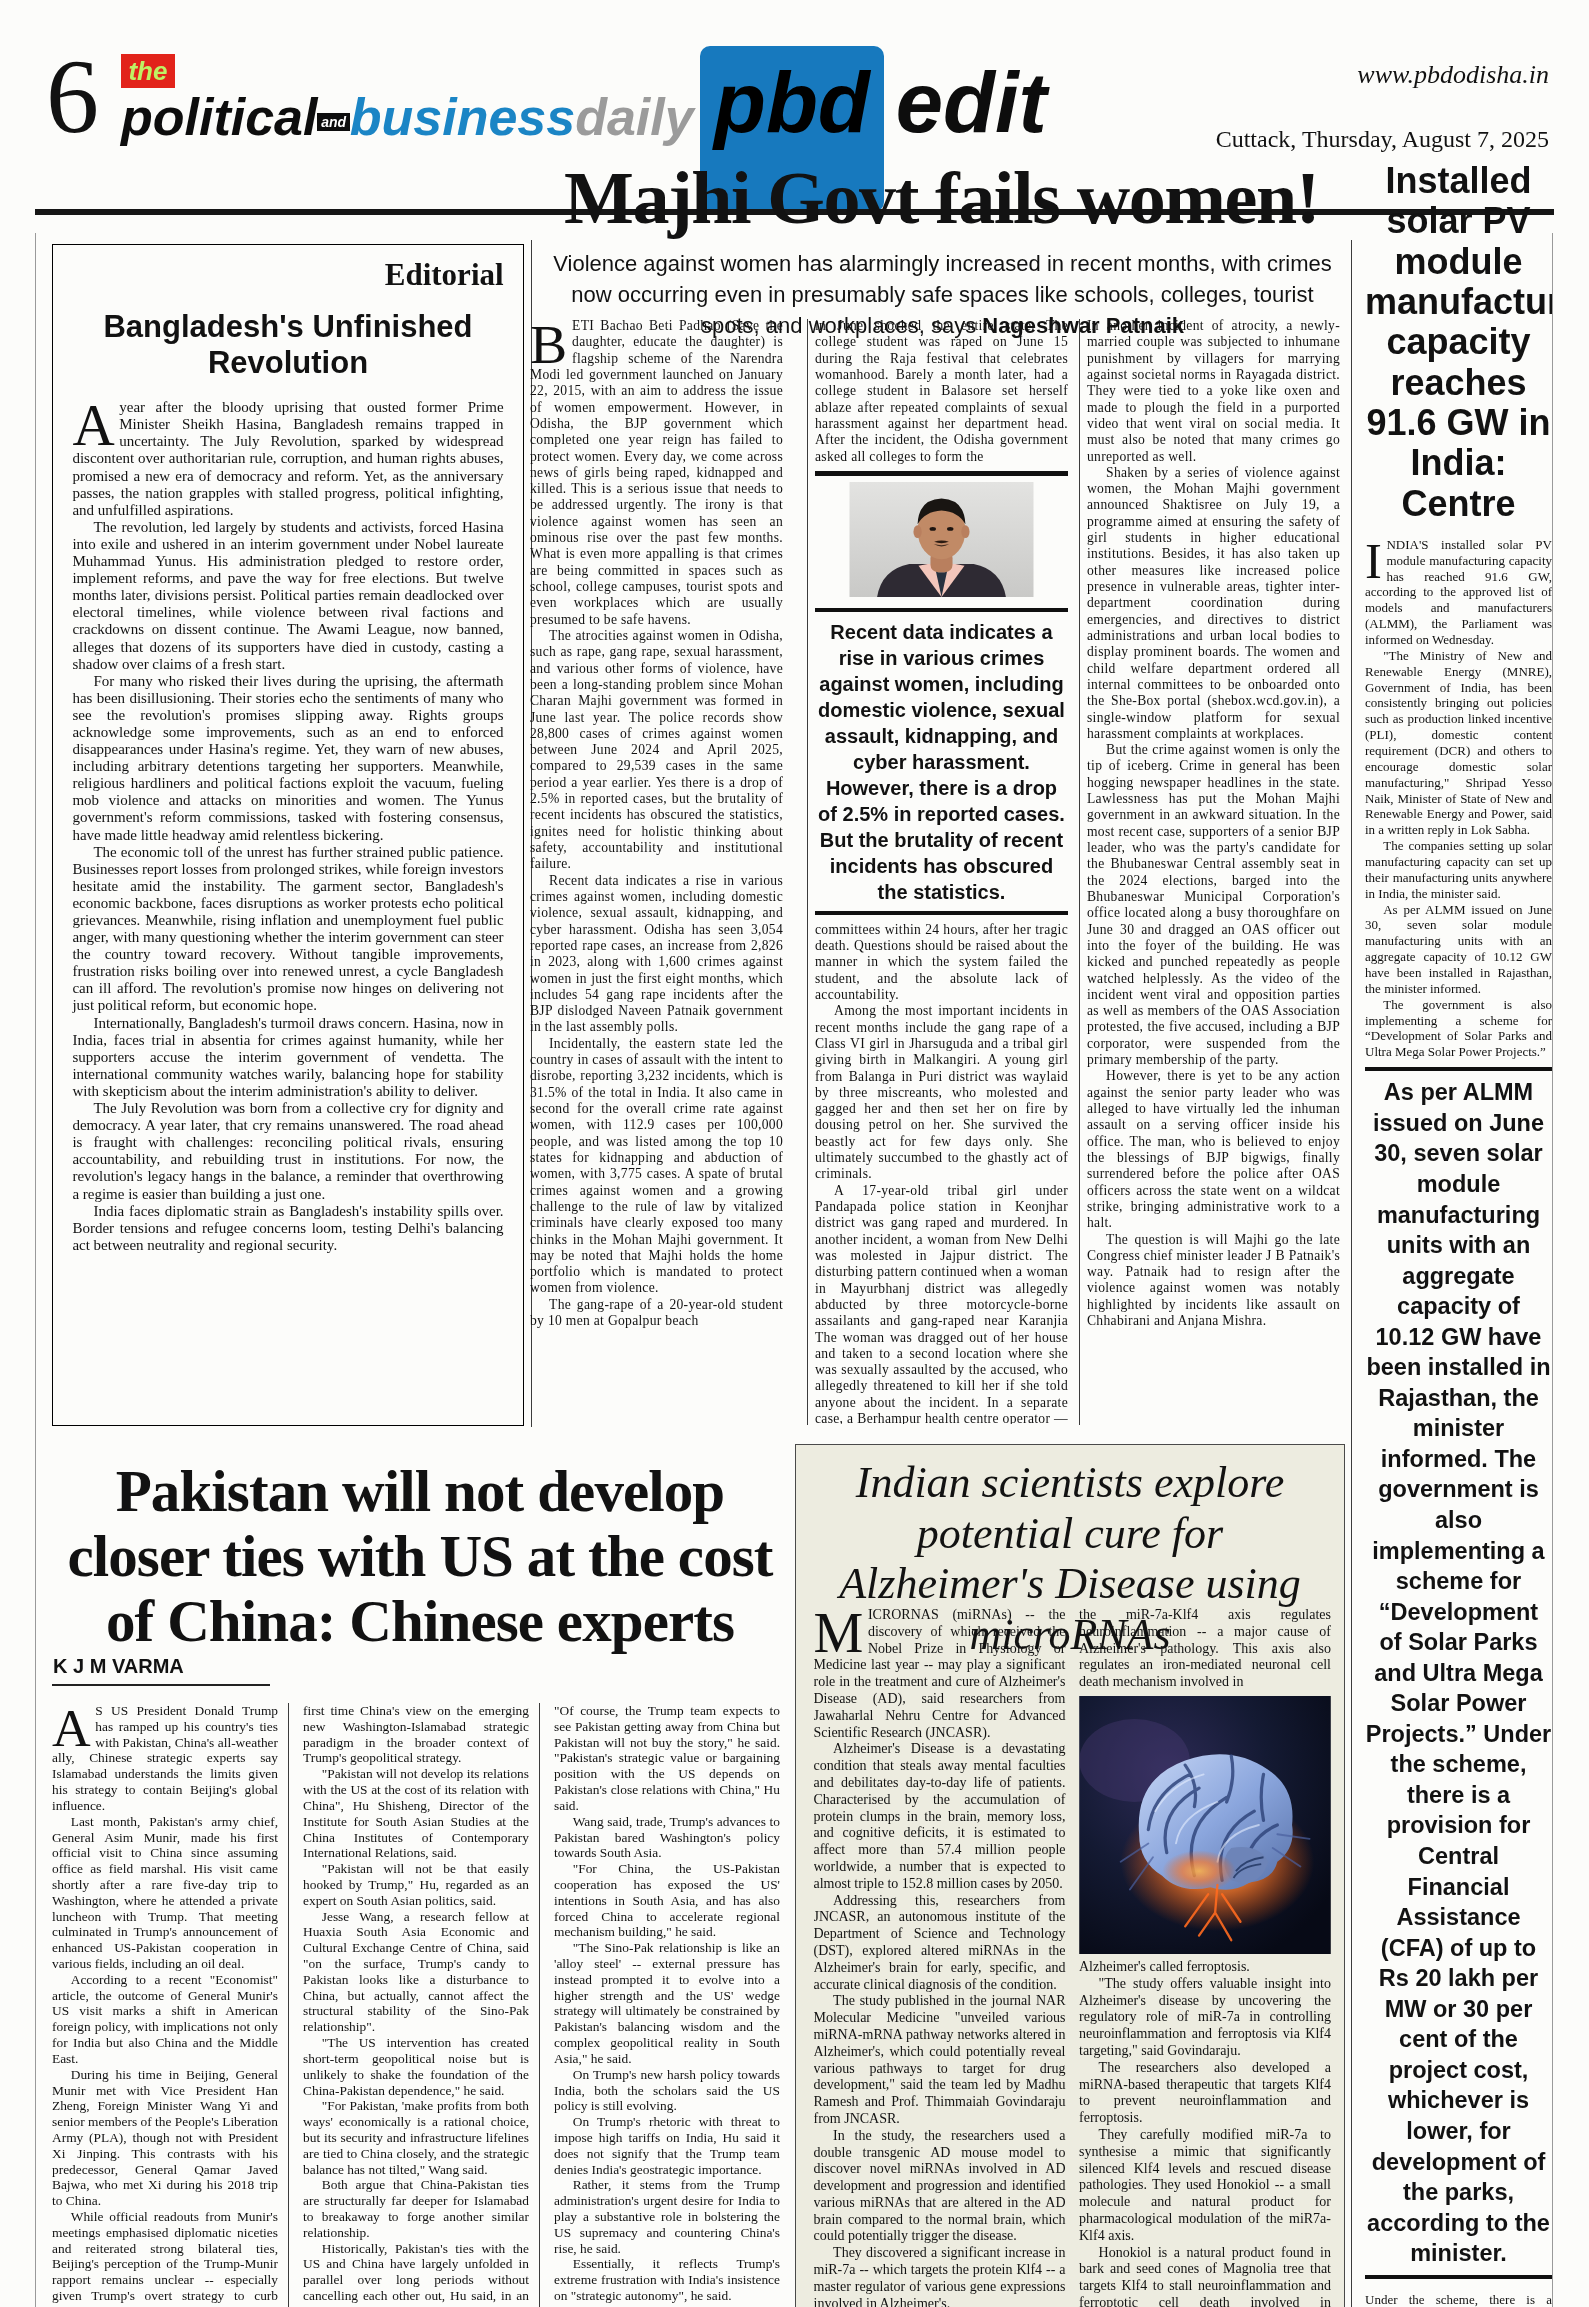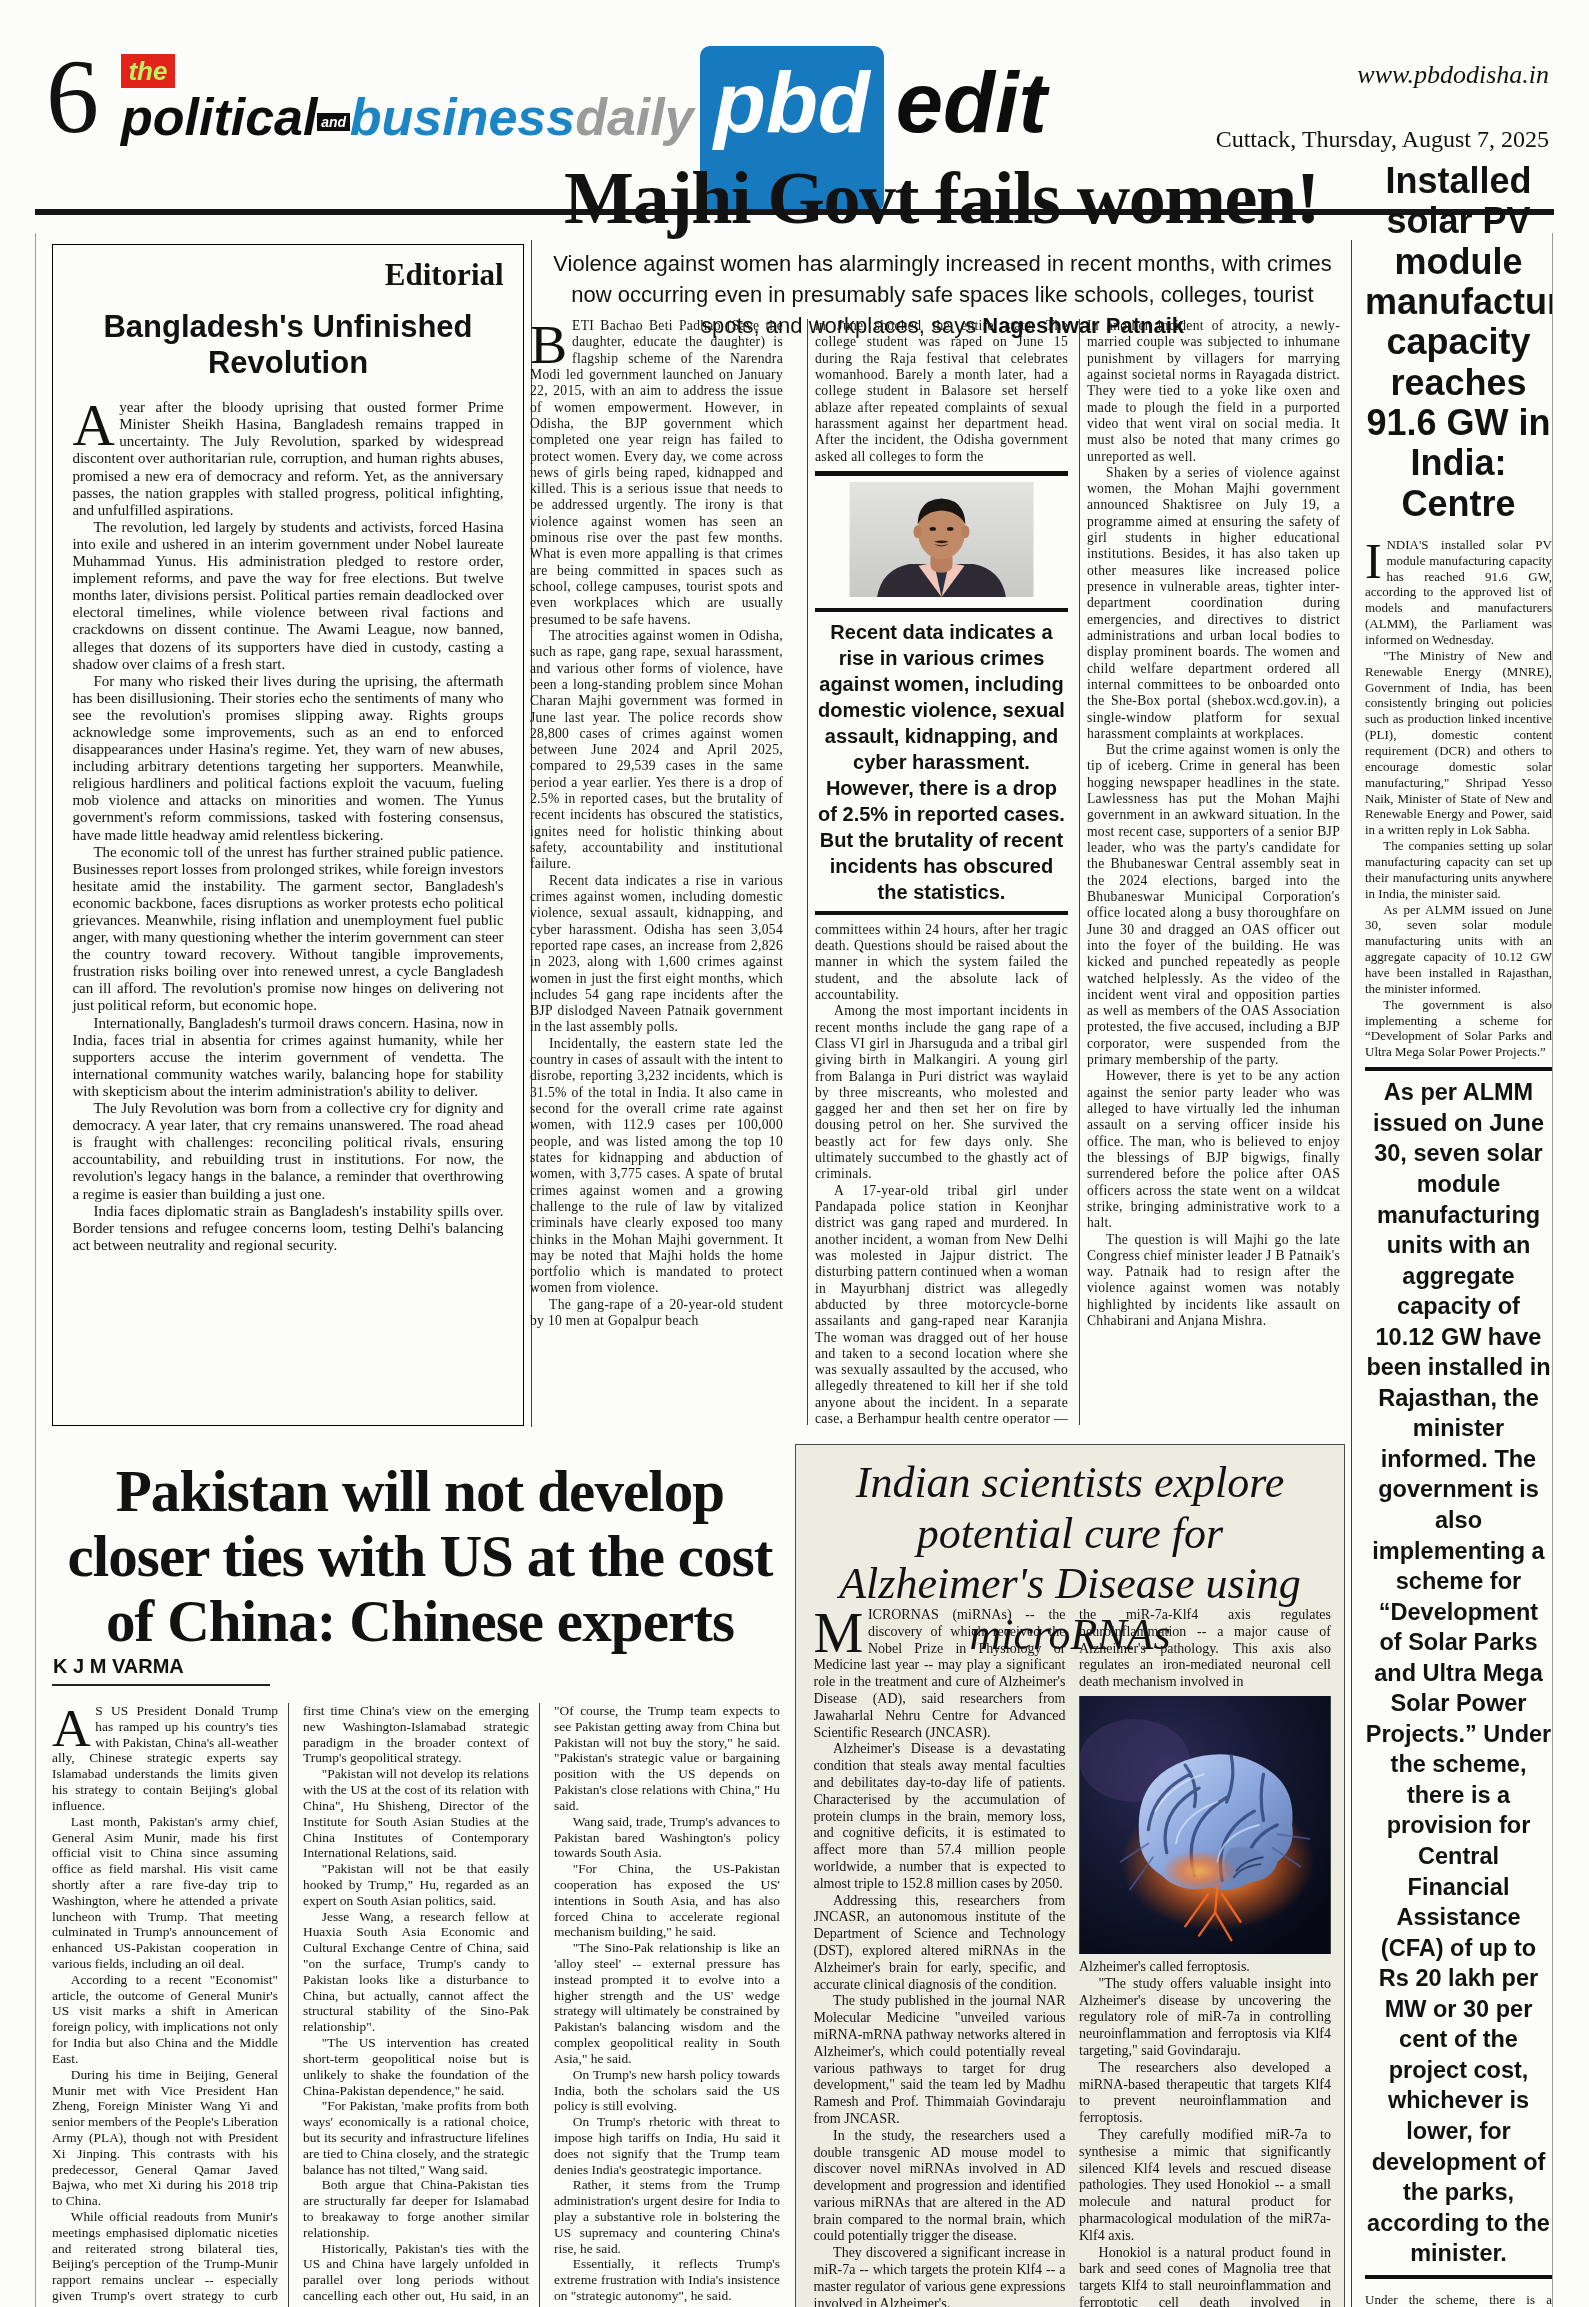--- a/index.html
+++ b/index.html
@@ -10,21 +10,21 @@
   .masthead{position:absolute;left:121px;top:54px;font-family:"Liberation Sans",sans-serif;
             font-style:italic;font-weight:800;line-height:1;}
   .the-box{display:inline-block;background:#e2231a;color:#bef264;font-size:26px;padding:3.7px 7.4px 4.6px;}
   .mast-row{margin-top:2.8px;white-space:nowrap;}
   .mast-political{color:#0d0d0d;font-size:52px;}
   .mast-and{display:inline-block;background:#0d0d0d;color:#fff;font-size:14px;padding:1.8px 3.7px;vertical-align:8.3px;}
   .mast-business{color:#1b85c5;font-size:52px;}
   .mast-daily{color:#9b9b9b;font-size:52px;}
   .pbdedit{position:absolute;left:700px;top:46px;font-family:"Liberation Sans",sans-serif;
            font-style:italic;font-weight:800;font-size:85px;line-height:1;display:flex;align-items:flex-start;gap:12px;}
-  .pbd-box{background:#1779be;color:#ffffff;padding:14px 14px 67px;border-radius:10px;}
+  .pbd-box{background:#1779be;color:#000000;padding:14px 14px 67px;border-radius:10px;}
   .edit-word{color:#0d0d0d;padding-top:14px;}
   .head-right{position:absolute;right:40px;top:60px;text-align:right;}
   .site{font-style:italic;font-size:26px;}
   .dateline{font-size:24px;margin-top:36px;}
   .head-rule{position:absolute;left:35px;top:209px;width:1519px;height:6px;background:#161616;}
   .frame{position:absolute;width:1.4px;background:#9a9a9a;top:233px;height:2178px;}
   
   .vrule{position:absolute;width:1.4px;background:#3c3c3c;}
   .thick-rule{height:4.2px;background:#101010;margin:6.5px 0;}
   p{margin:0;}

